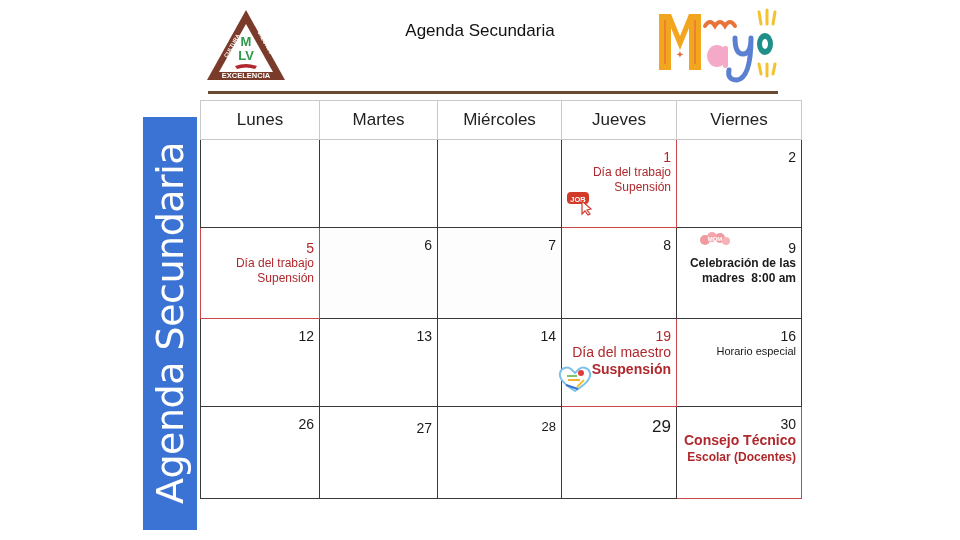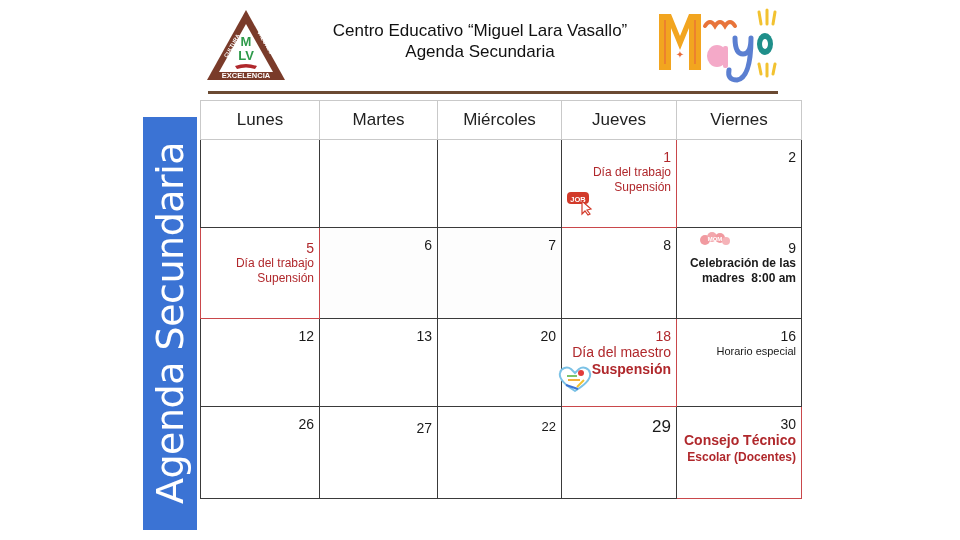--- a/index.html
+++ b/index.html
@@ -49,21 +49,20 @@
   <polygon points="41,16 68,64 14,64" fill="#ffffff"></polygon>
   <text x="41" y="70" text-anchor="middle" font-size="7.5" fill="#ffffff" font-family="Liberation Sans, sans-serif" font-weight="bold">EXCELENCIA</text>
   <text x="22" y="50" font-size="5.5" fill="#ffffff" font-weight="bold" transform="rotate(-60 22 50)" font-family="Liberation Sans, sans-serif">CULTURA</text>
   <text x="52" y="24" font-size="5.5" fill="#ffffff" font-weight="bold" transform="rotate(60 52 24)" font-family="Liberation Sans, sans-serif">VALORES</text>
   <text x="41" y="38" text-anchor="middle" font-size="13" fill="#2e9a4a" font-weight="bold" font-family="Liberation Sans, sans-serif">M</text>
   <text x="41" y="52" text-anchor="middle" font-size="13" fill="#2e9a4a" font-weight="bold" font-family="Liberation Sans, sans-serif">LV</text>
   <path d="M30,58 Q41,54 52,58 L50,61 Q41,58 32,61 Z" fill="#b0282c"></path>
 </svg>
 
 <div class="header-title">
-  <div>Centro Educativo “Miguel Lara Vasallo”</div>
   <div>Agenda Secundaria</div>
 </div>
 
 <svg class="mayo" viewBox="0 0 125 86">
   <rect x="4" y="8" width="12" height="56" fill="#f2a51f"></rect>
   <rect x="34" y="8" width="12" height="56" fill="#f2a51f"></rect>
   <polygon points="16,8 25,30 34,8 34,22 25,44 16,22" fill="#f2a51f"></polygon>
   <line x1="10" y1="14" x2="10" y2="58" stroke="#e86a3a" stroke-width="1.2"></line>
   <line x1="40" y1="14" x2="40" y2="58" stroke="#e86a3a" stroke-width="1.2"></line>
   <text x="25" y="52" text-anchor="middle" font-size="10" fill="#e86a3a">✦</text>
@@ -154,24 +153,24 @@
     </tr>
 
     <tr>
       <td>
         <span class="daynum">12</span>
       </td>
       <td>
         <span class="daynum">13</span>
       </td>
       <td>
-        <span class="daynum">20</span>
+        <span class="daynum">14</span>
       </td>
       <td class="red">
-        <span class="daynum red-t">18</span>
+        <span class="daynum red-t">19</span>
         <span class="ev red-t big">Día del maestro</span>
         <span class="ev red-t big bold">Suspensión</span>
         <svg class="sticker" style="left:-4px;top:46px;width:34px;height:28px" viewBox="0 0 34 28">
           <path d="M17,26 C4,18 1,12 2,8 C3,3 9,1 13,4 L17,8 L21,4 C25,1 31,3 32,8 C33,12 30,18 17,26 Z" fill="#ffffff" stroke="#7cc2e6" stroke-width="2"></path>
           <circle cx="23" cy="8" r="3" fill="#e23b3b"></circle>
           <rect x="9" y="10" width="10" height="2" fill="#7bc46a"></rect>
           <rect x="10" y="14" width="12" height="2" fill="#f2b13a"></rect>
           <line x1="8" y1="20" x2="20" y2="24" stroke="#3b73d4" stroke-width="2"></line>
           <line x1="19" y1="22" x2="26" y2="15" stroke="#f2c230" stroke-width="2"></line>
         </svg>
@@ -184,21 +183,21 @@
 
 
     <tr>
       <td>
         <span class="daynum">26</span>
       </td>
       <td style="padding-top:13px">
         <span class="daynum">27</span>
       </td>
       <td style="padding-top:12px">
-        <span class="daynum" style="font-size:13px">22</span>
+        <span class="daynum" style="font-size:13px">28</span>
       </td>
       <td style="padding-top:12px">
         <span class="daynum" style="font-size:17px">29</span>
       </td>
       <td class="red">
         <span class="daynum">30</span>
         <span class="ev red-t bold" style="font-size:14px;line-height:17px">Consejo Técnico</span>
         <span class="ev red-t bold" style="font-size:12px;line-height:17px">Escolar (Docentes)</span>
       </td>
     </tr>

